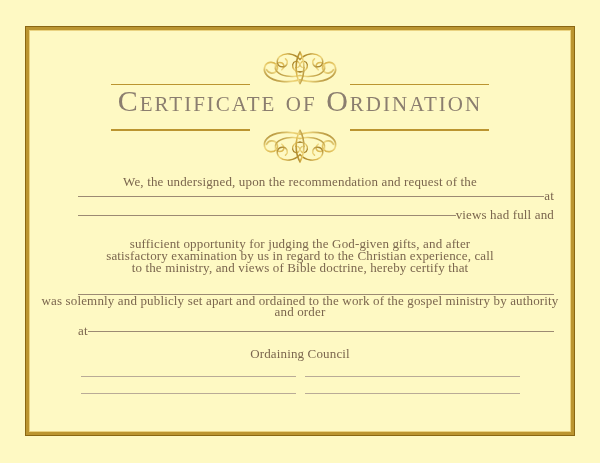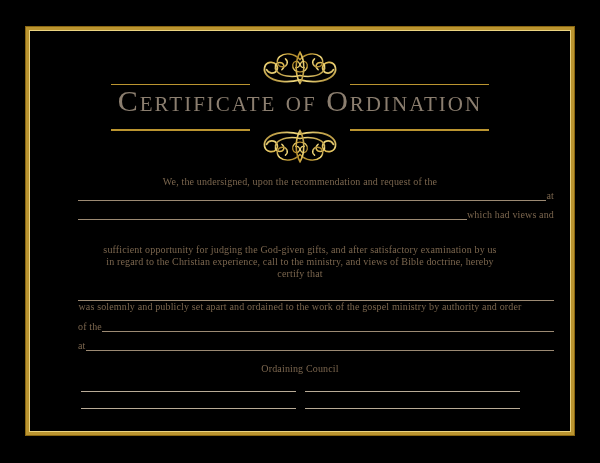--- a/index.html
+++ b/index.html
@@ -1,20 +1,20 @@
 <!DOCTYPE html>
 <html style="--gold: #bb9530; --gold_dark: #8a6712; --gold_light: #ead381; --title_color: #8b7e6f; --text_color: #7b664e; --rule_color: #9c8a73; --signature_rule: #b9ab97;"><head>
 <meta charset="utf-8">
 <style>
   html,body { margin:0; padding:0; background:#ffffff; }
   .page {
     position: relative;
     width: 600px;
     height: 463px;
-    background: #000000;
+    background: #fef9c3;
     font-family: "Liberation Serif", serif;
     overflow: hidden;
   }
   
   .frame {
     position: absolute;
     left: 26px; right: 26px; top: 27px; bottom: 28px;
     border: 3px solid var(--gold, #bb9530);
     box-shadow: 0 0 0 1px var(--gold_dark, #8a6712),
                 inset 0 0 0 1px var(--gold_light, #ead381);
@@ -43,43 +43,43 @@
     font-weight: 400;
     font-size: 30px;
     line-height: 34px;
     letter-spacing: 2px;
     color: var(--title_color, #8b7e6f);
     position: relative;
     z-index: 2;
   }
 
   
-  .body { font-size: 10px; letter-spacing: 0.15px; color: var(--text_color, #7b664e); }
+  .body { font-size: 13px; letter-spacing: 0.15px; color: var(--text_color, #7b664e); }
   .center { text-align: center; margin: 0 8px; line-height: 11px; }
   .center.para { line-height: 12px; max-width: 400px; margin-left: auto; margin-right: auto; }
   .row {
     display: flex;
-    align-items: flex-end;
+    align-items: center;
     margin-left: 46px;
     margin-right: 14px;
     height: 11px;
   }
   .row .lbl { white-space: nowrap; line-height: 11px; }
   .blank {
     flex: 1;
     border-bottom: 1px solid var(--rule_color, #9c8a73);
     height: 1px;
   }
   .blank.fixed { flex: 0 0 170px; }
   .fullblank {
     margin: 16px 14px 0 46px;
     height: 4px;
     border-bottom: 1px solid var(--rule_color, #9c8a73);
   }
-  .mt8 { margin-top: 8px; } .mt3 { margin-top: 3px; } .mt14 { margin-top: 24px; } .mt10 { } .mt9 { margin-top: 9px; }
+  .mt8 { margin-top: 8px; } .mt3 { margin-top: 3px; } .mt14 { margin-top: 18px; } .mt10 { } .mt9 { margin-top: 9px; }
   .mt7 { margin-top: 7px; } .mt12 { margin-top: 12px; }
 
   
   .sig-grid {
     margin: 14px 48px 0 49px;
     display: grid;
     grid-template-columns: 1fr 1fr;
     column-gap: 9px;
     row-gap: 13px;
   }
@@ -140,33 +140,29 @@
 
         <p class="center mt8">We, the undersigned, upon the recommendation and request of the</p>
 
         <div class="row mt3">
           <div class="blank"></div>
           <span class="lbl">at</span>
         </div>
 
         <div class="row mt8">
           <div class="blank"></div>
-          <span class="lbl">which had views and</span>
+          <span class="lbl">views had full and</span>
         </div>
 
         <p class="center para mt14">sufficient opportunity for judging the God-given gifts, and after satisfactory examination by us in regard to the Christian experience, call to the ministry, and views of Bible doctrine, hereby certify that</p>
 
         <div class="fullblank"></div>
 
         <p class="center mt10">was solemnly and publicly set apart and ordained to the work of the gospel ministry by authority and order</p>
 
-        <div class="row mt9">
-          <span class="lbl">of the</span>
-          <div class="blank"></div>
-        </div>
 
         <div class="row mt8">
           <span class="lbl">at</span>
           <div class="blank"></div>
         </div>
 
 
         <p class="center mt12">Ordaining Council</p>
 
         <div class="sig-grid">

